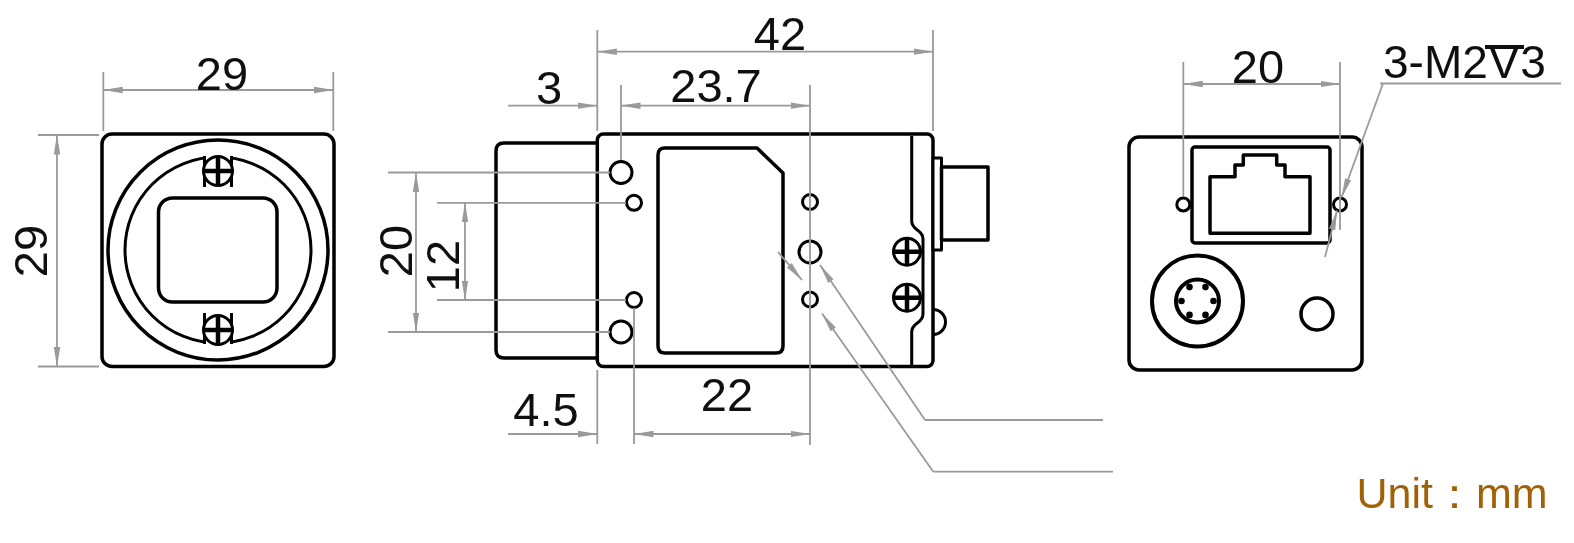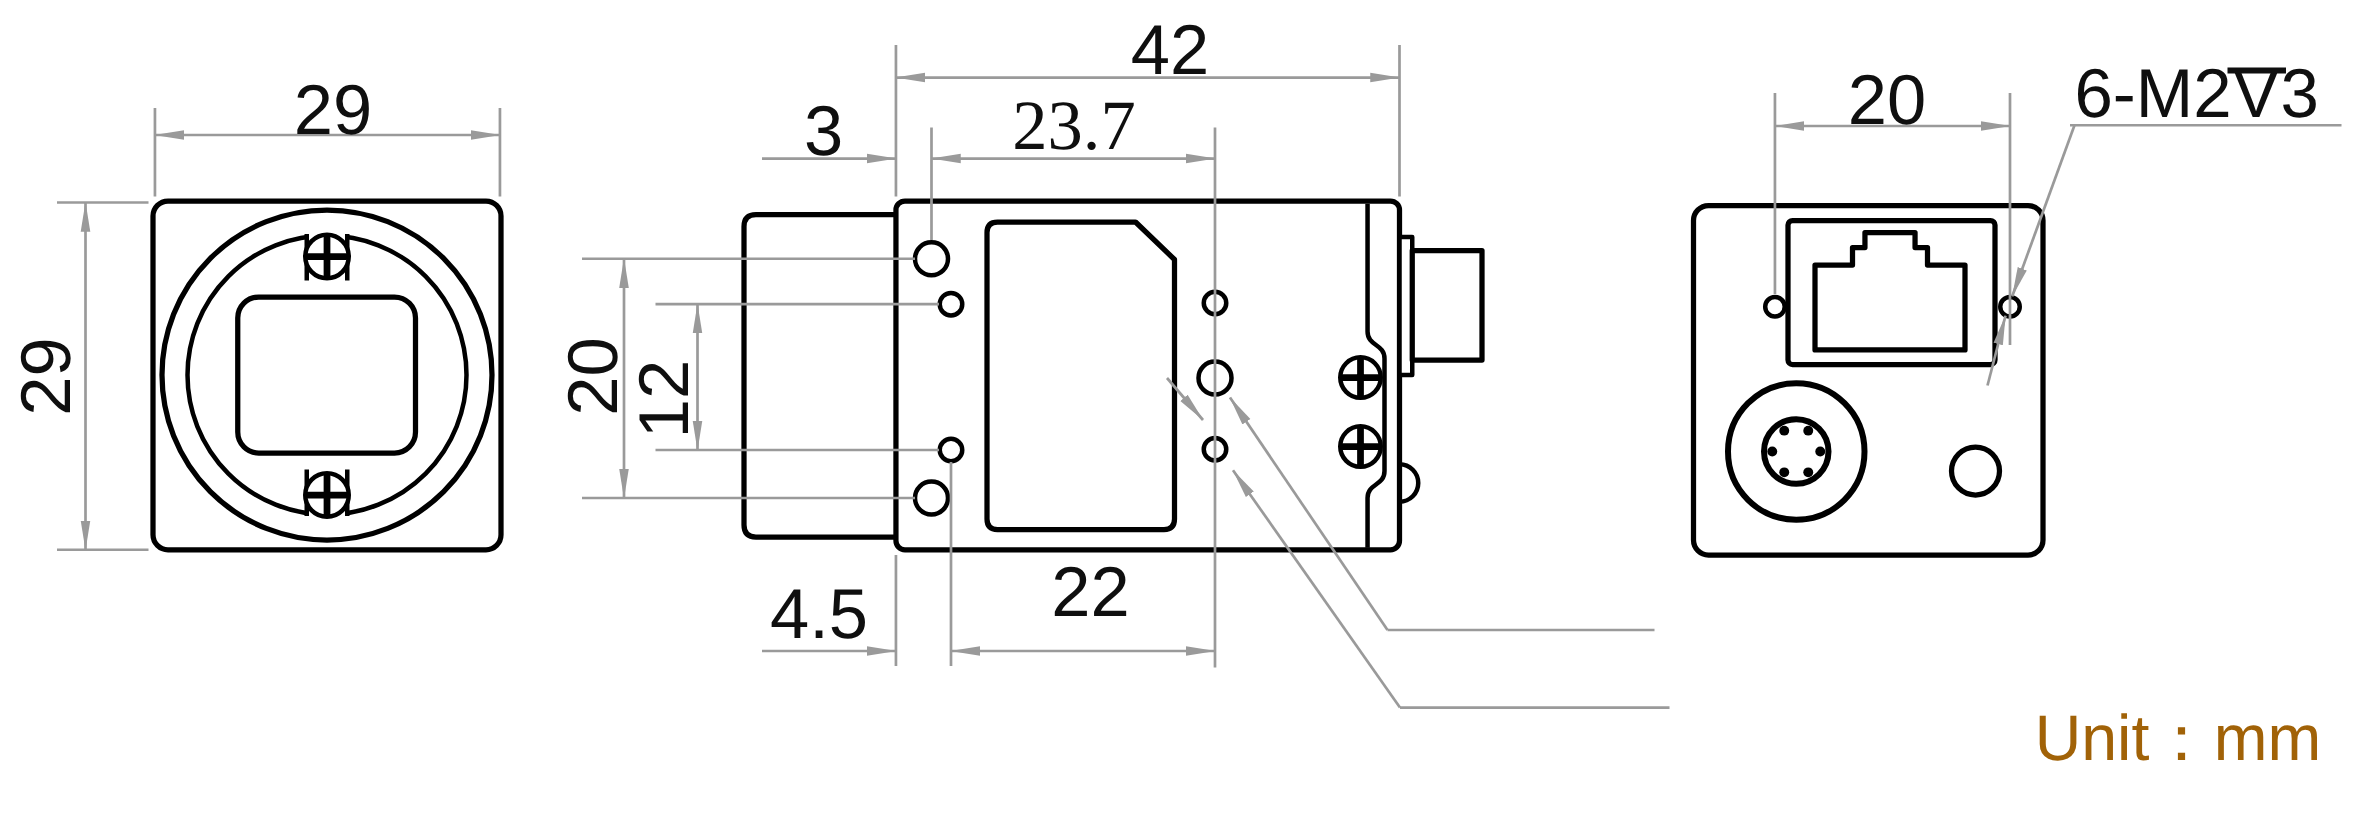--- a/index.html
+++ b/index.html
@@ -166,27 +166,27 @@
     <line x1="1337" y1="210.5" x2="1325" y2="257" class="d" marker-start="url(#arr)"></line>
     <line x1="1380" y1="83.5" x2="1567" y2="83.5" class="d"></line>
   </g>
 </svg>
 
   <div class="txt" style="left:222px;top:73px;">29</div>
   <div class="txt rot" style="left:30px;top:251px;">29</div>
 
   <div class="txt" style="left:780px;top:33px;">42</div>
   <div class="txt" style="left:549px;top:87px;">3</div>
-  <div class="txt" style="left:716px;top:85px;font-family:Liberation Serif, serif;">23.7</div>
+  <div class="txt" style="left:716px;top:85px;">23.7</div>
   <div class="txt rot" style="left:395px;top:251px;">20</div>
   <div class="txt rot" style="left:442px;top:266px;">12</div>
   <div class="txt" style="left:546px;top:409px;">4.5</div>
   <div class="txt" style="left:727px;top:394px;">22</div>
 
   <div class="txt" style="left:1258px;top:66px;">20</div>
 
 
 
-  <div class="lbl" style="left:1383px;top:62px;"><span>6-M2</span><span class="dsym">V</span><span>3</span></div>
+  <div class="lbl" style="left:1383px;top:62px;"><span>3-M2</span><span class="dsym">V</span><span>3</span></div>
 
   <div class="unit" style="left:1452px;top:493px;">Unit：mm</div>
 
 </div>
 
 </body></html>

